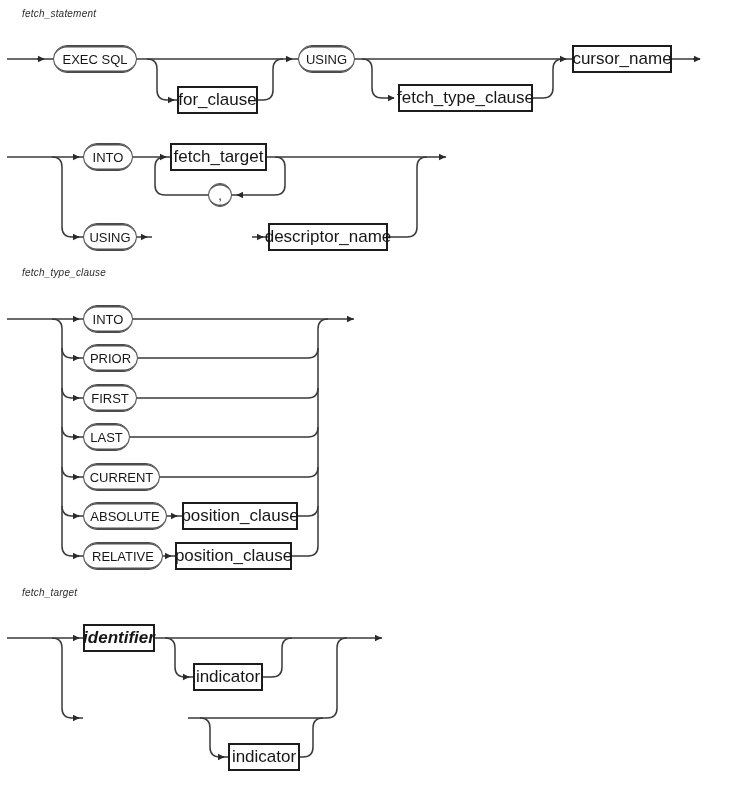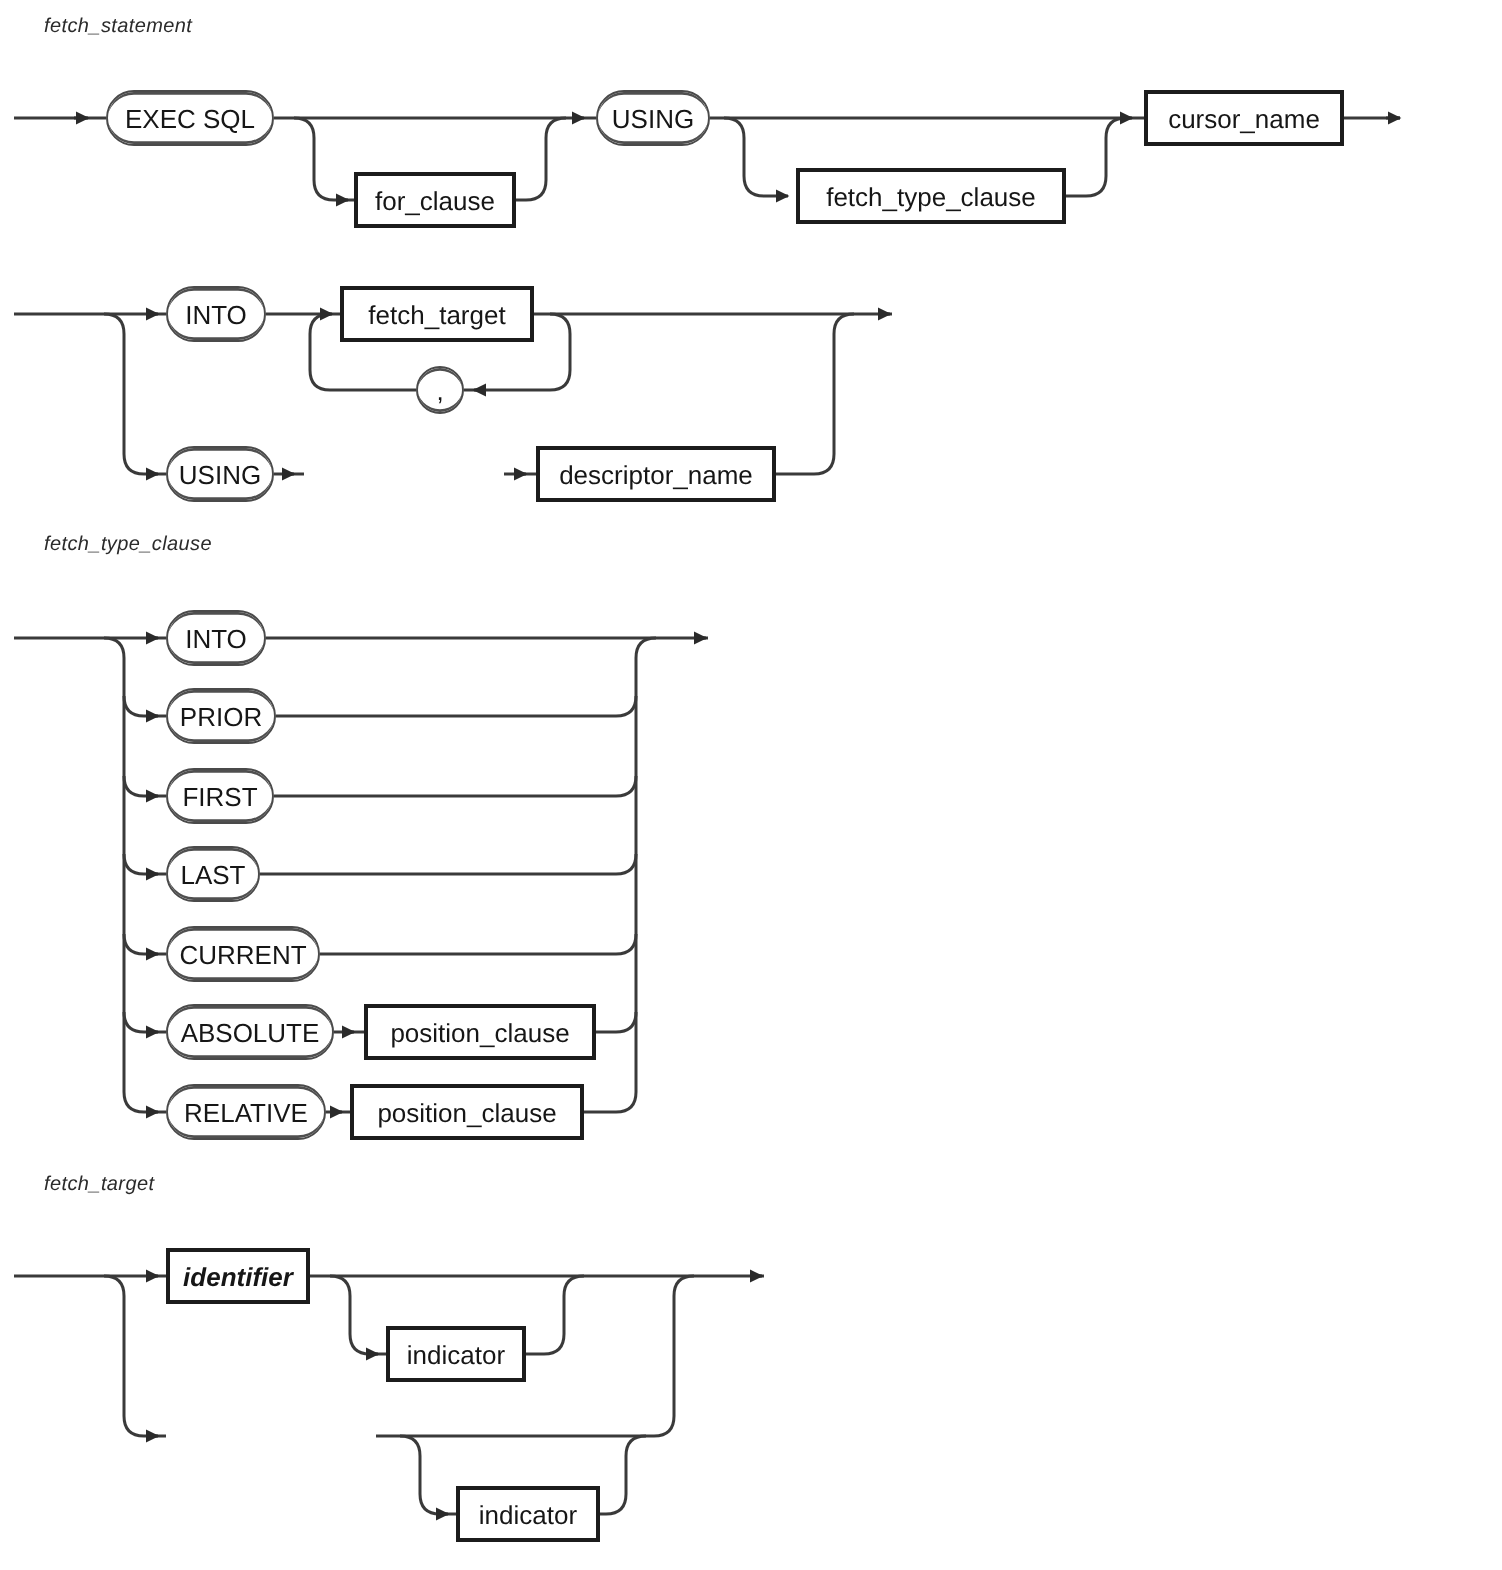--- a/index.html
+++ b/index.html
@@ -17,21 +17,21 @@
     height:28px;box-sizing:border-box;background:#fff;
     border:1.4px solid #4a4a4a;border-radius:14px;
     box-shadow:inset 0 2px 0 -0.6px #4f4f4f, inset 0 -2px 0 -0.6px #4f4f4f;
     font-size:13px;color:#161616;white-space:nowrap;padding:0 4px;z-index:2;
   }
   .terminal.round{border-radius:50%;padding:0;}
   .nonterminal{
     position:absolute;display:flex;align-items:center;justify-content:center;
     height:28px;box-sizing:border-box;background:#fff;
     border:2px solid #1c1c1c;
-    font-size:13px;color:#161616;white-space:nowrap;padding:0 3px;z-index:2;
+    font-size:17px;color:#161616;white-space:nowrap;padding:0 3px;z-index:2;
   }
   .italic{font-style:italic;font-weight:bold;}
   svg .rail{stroke:#3a3a3a;stroke-width:1.5;fill:none;}
   svg .arr{stroke:#2f2f2f;stroke-width:1.5;fill:none;}
 </style>
 </head>
 <body>
 
 <div class="canvas">
 

